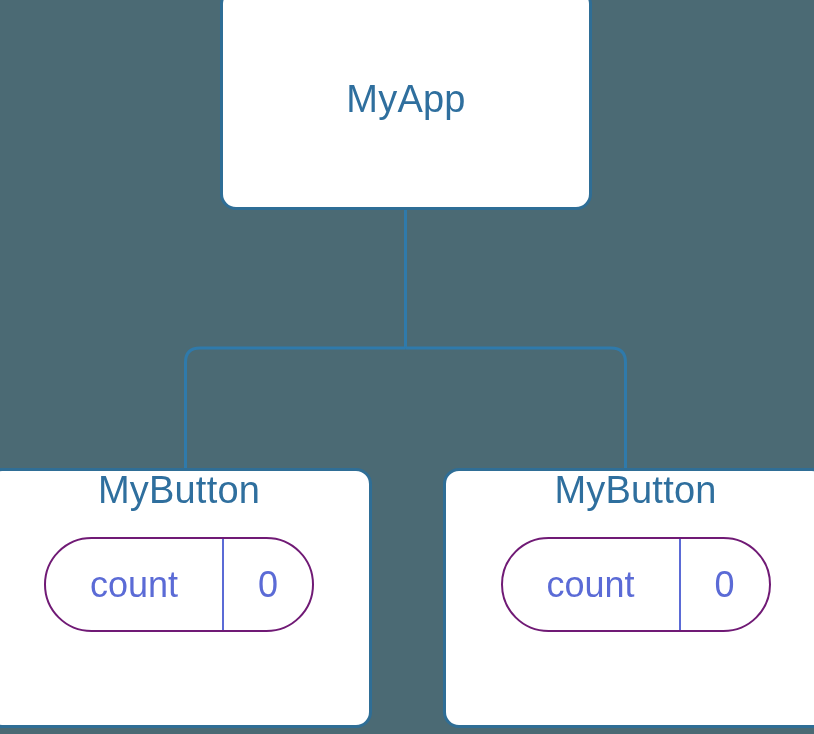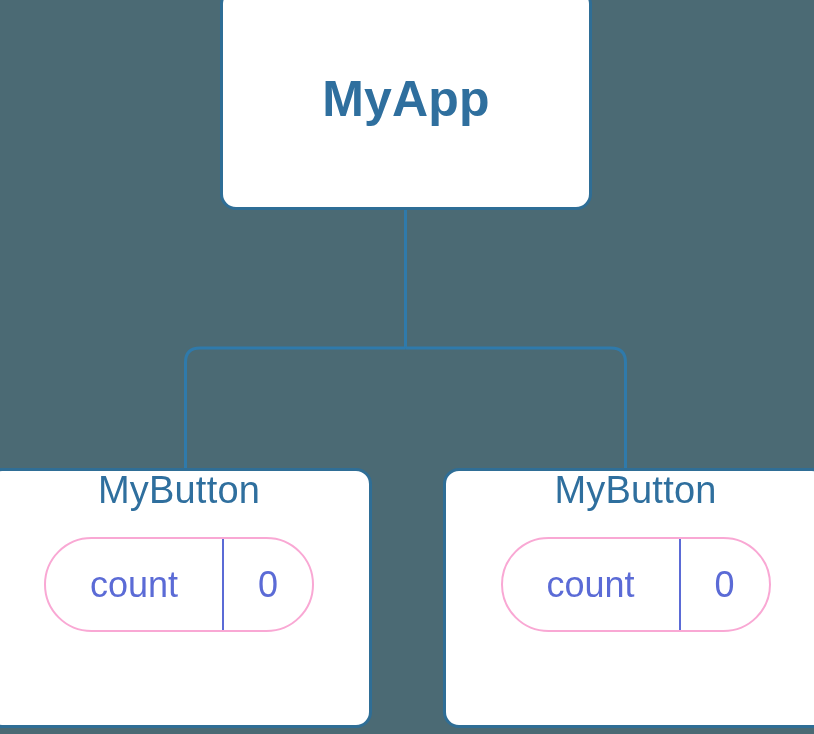--- a/index.html
+++ b/index.html
@@ -64,34 +64,33 @@
 
   .node-title {
     color: #2f6f9e;
     font-size: 38px;
     font-weight: 400;
     letter-spacing: 0.2px;
     line-height: 1;
     white-space: nowrap;
   }
   .node-root .node-title {
-    font-size: 50px;
-    font-weight: bold;
+    font-size: 38px;
   }
   .node-child-left .node-title,
   .node-child-right .node-title {
   }
 
   
   .state-pill {
     position: relative;
     box-sizing: border-box;
     margin-top: 28px;
     height: 95px;
-    border: 2px solid #f9a8d4;
+    border: 2px solid #701a75;
     border-radius: 48px;
     display: flex;
     align-items: stretch;
     background: transparent;
     overflow: hidden;
   }
   .pill-key,
   .pill-value {
     display: flex;
     align-items: center;

